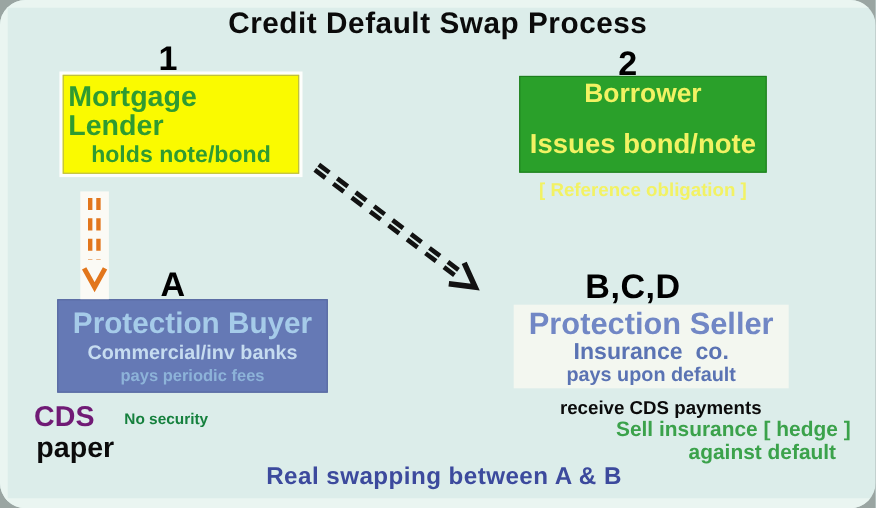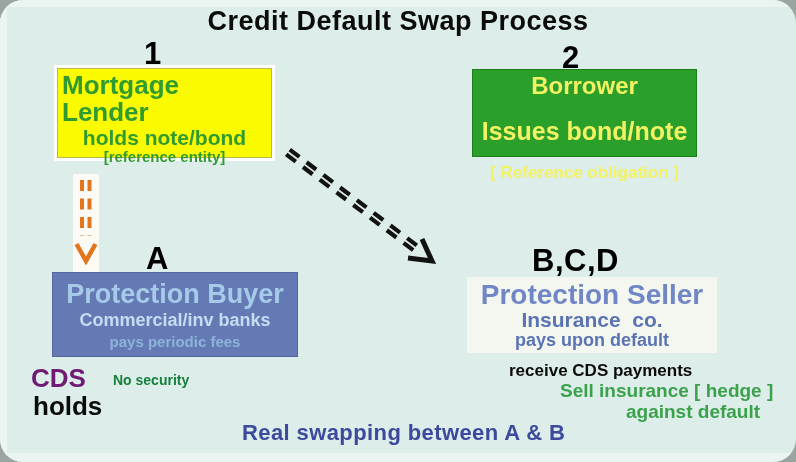--- a/index.html
+++ b/index.html
@@ -114,21 +114,20 @@
   <div class="page-title" data-bind="title">Credit Default Swap Process</div>
 
   <div class="big-label" id="label-1" data-bind="nodes.mortgage_lender.number">1</div>
   <div class="big-label" id="label-2" data-bind="nodes.borrower.number">2</div>
   <div class="big-label" id="label-a" data-bind="nodes.protection_buyer.label">A</div>
   <div class="big-label" id="label-bcd" data-bind="nodes.protection_seller.label">B,C,D</div>
 
   <div class="node" id="node-mortgage-lender">
     <div class="t1" data-bind="nodes.mortgage_lender.title">Mortgage Lender</div>
     <div class="t2" data-bind="nodes.mortgage_lender.subtitle">holds note/bond</div>
-    <div class="t3" data-bind="nodes.mortgage_lender.detail">[reference entity]</div>
   </div>
 
   <div class="node" id="node-borrower">
     <div class="t1" data-bind="nodes.borrower.title">Borrower</div>
     <div class="t2" data-bind="nodes.borrower.subtitle">Issues bond/note</div>
     <div class="t3" data-bind="nodes.borrower.detail">[ Reference obligation ]</div>
   </div>
 
   <div class="node" id="node-protection-buyer">
     <div class="t1" data-bind="nodes.protection_buyer.title">Protection Buyer</div>
@@ -153,16 +152,16 @@
     <line x1="12" y1="8" x2="12" y2="64" stroke="var(--arrow-orange,#e2761c)" stroke-width="4" stroke-dasharray="11 7.5"></line>
     <line x1="19.5" y1="8" x2="19.5" y2="64" stroke="var(--arrow-orange,#e2761c)" stroke-width="4" stroke-dasharray="11 7.5"></line>
     <polyline points="6.5,72 16,89 25.5,72" fill="none" stroke="var(--arrow-orange,#e2761c)" stroke-width="4.5" stroke-linejoin="miter"></polyline>
   </svg>
 
   <div class="note" id="note-receive" data-bind="annotations.receive_cds_payments">receive CDS payments</div>
   <div class="note" id="note-sell" data-bind="annotations.sell_insurance">Sell insurance [ hedge ]</div>
   <div class="note" id="note-against" data-bind="annotations.against_default">against default</div>
   <div class="note" id="note-cds" data-bind="annotations.cds">CDS</div>
   <div class="note" id="note-nosec" data-bind="annotations.no_security">No security</div>
-  <div class="note" id="note-paper" data-bind="annotations.paper">holds</div>
+  <div class="note" id="note-paper" data-bind="annotations.paper">paper</div>
   <div class="note" id="note-swap" data-bind="annotations.real_swapping">Real swapping between A &amp; B</div>
 
 </div>
 
 </body></html>

